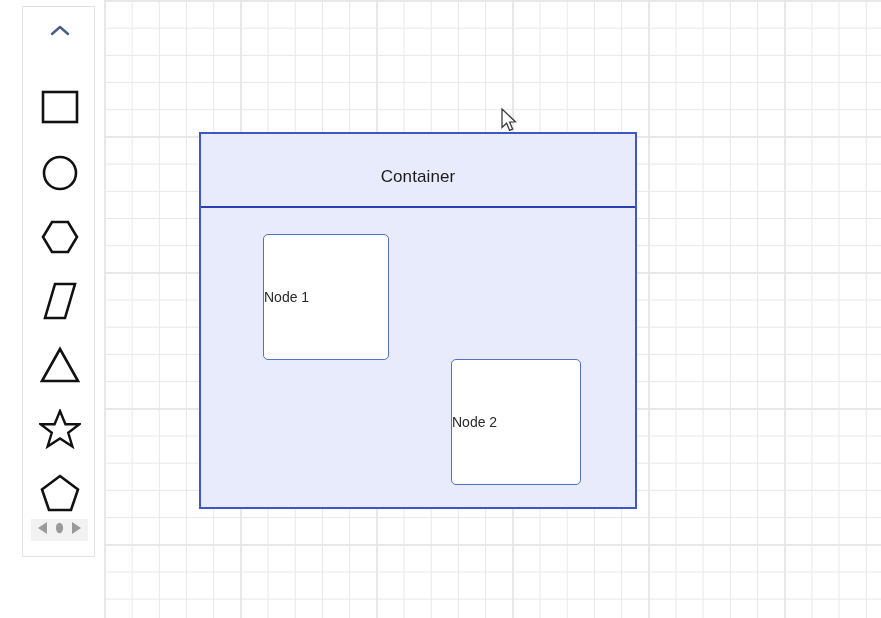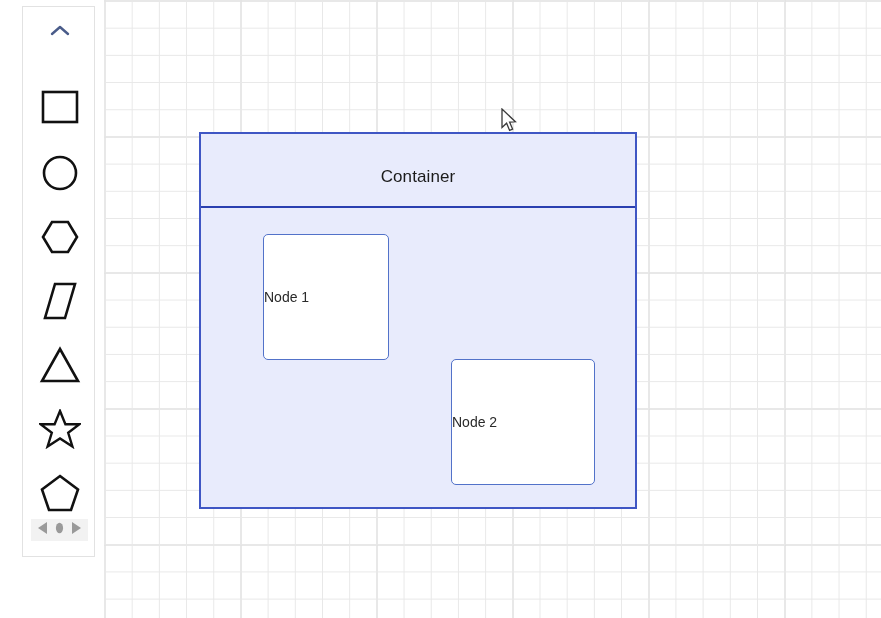--- a/index.html
+++ b/index.html
@@ -153,21 +153,21 @@
     align-items: center;
     justify-content: flex-start;
     cursor: move;
   }
   .child-node .node-label {
     font-size: 14px;
     color: #2a2a2a;
     white-space: nowrap;
   }
   #node-1 { left: 62px; top: 39px;  width: 126px; height: 126px; }
-  #node-2 { left: 250px; top: 164px; width: 144px; height: 126px; }
+  #node-2 { left: 250px; top: 164px; width: 130px; height: 126px; }
 
   
   #mouse-cursor {
     position: absolute;
     left: 397px;
     top: 108px;
     width: 18px;
     height: 26px;
     pointer-events: none;
     z-index: 40;

